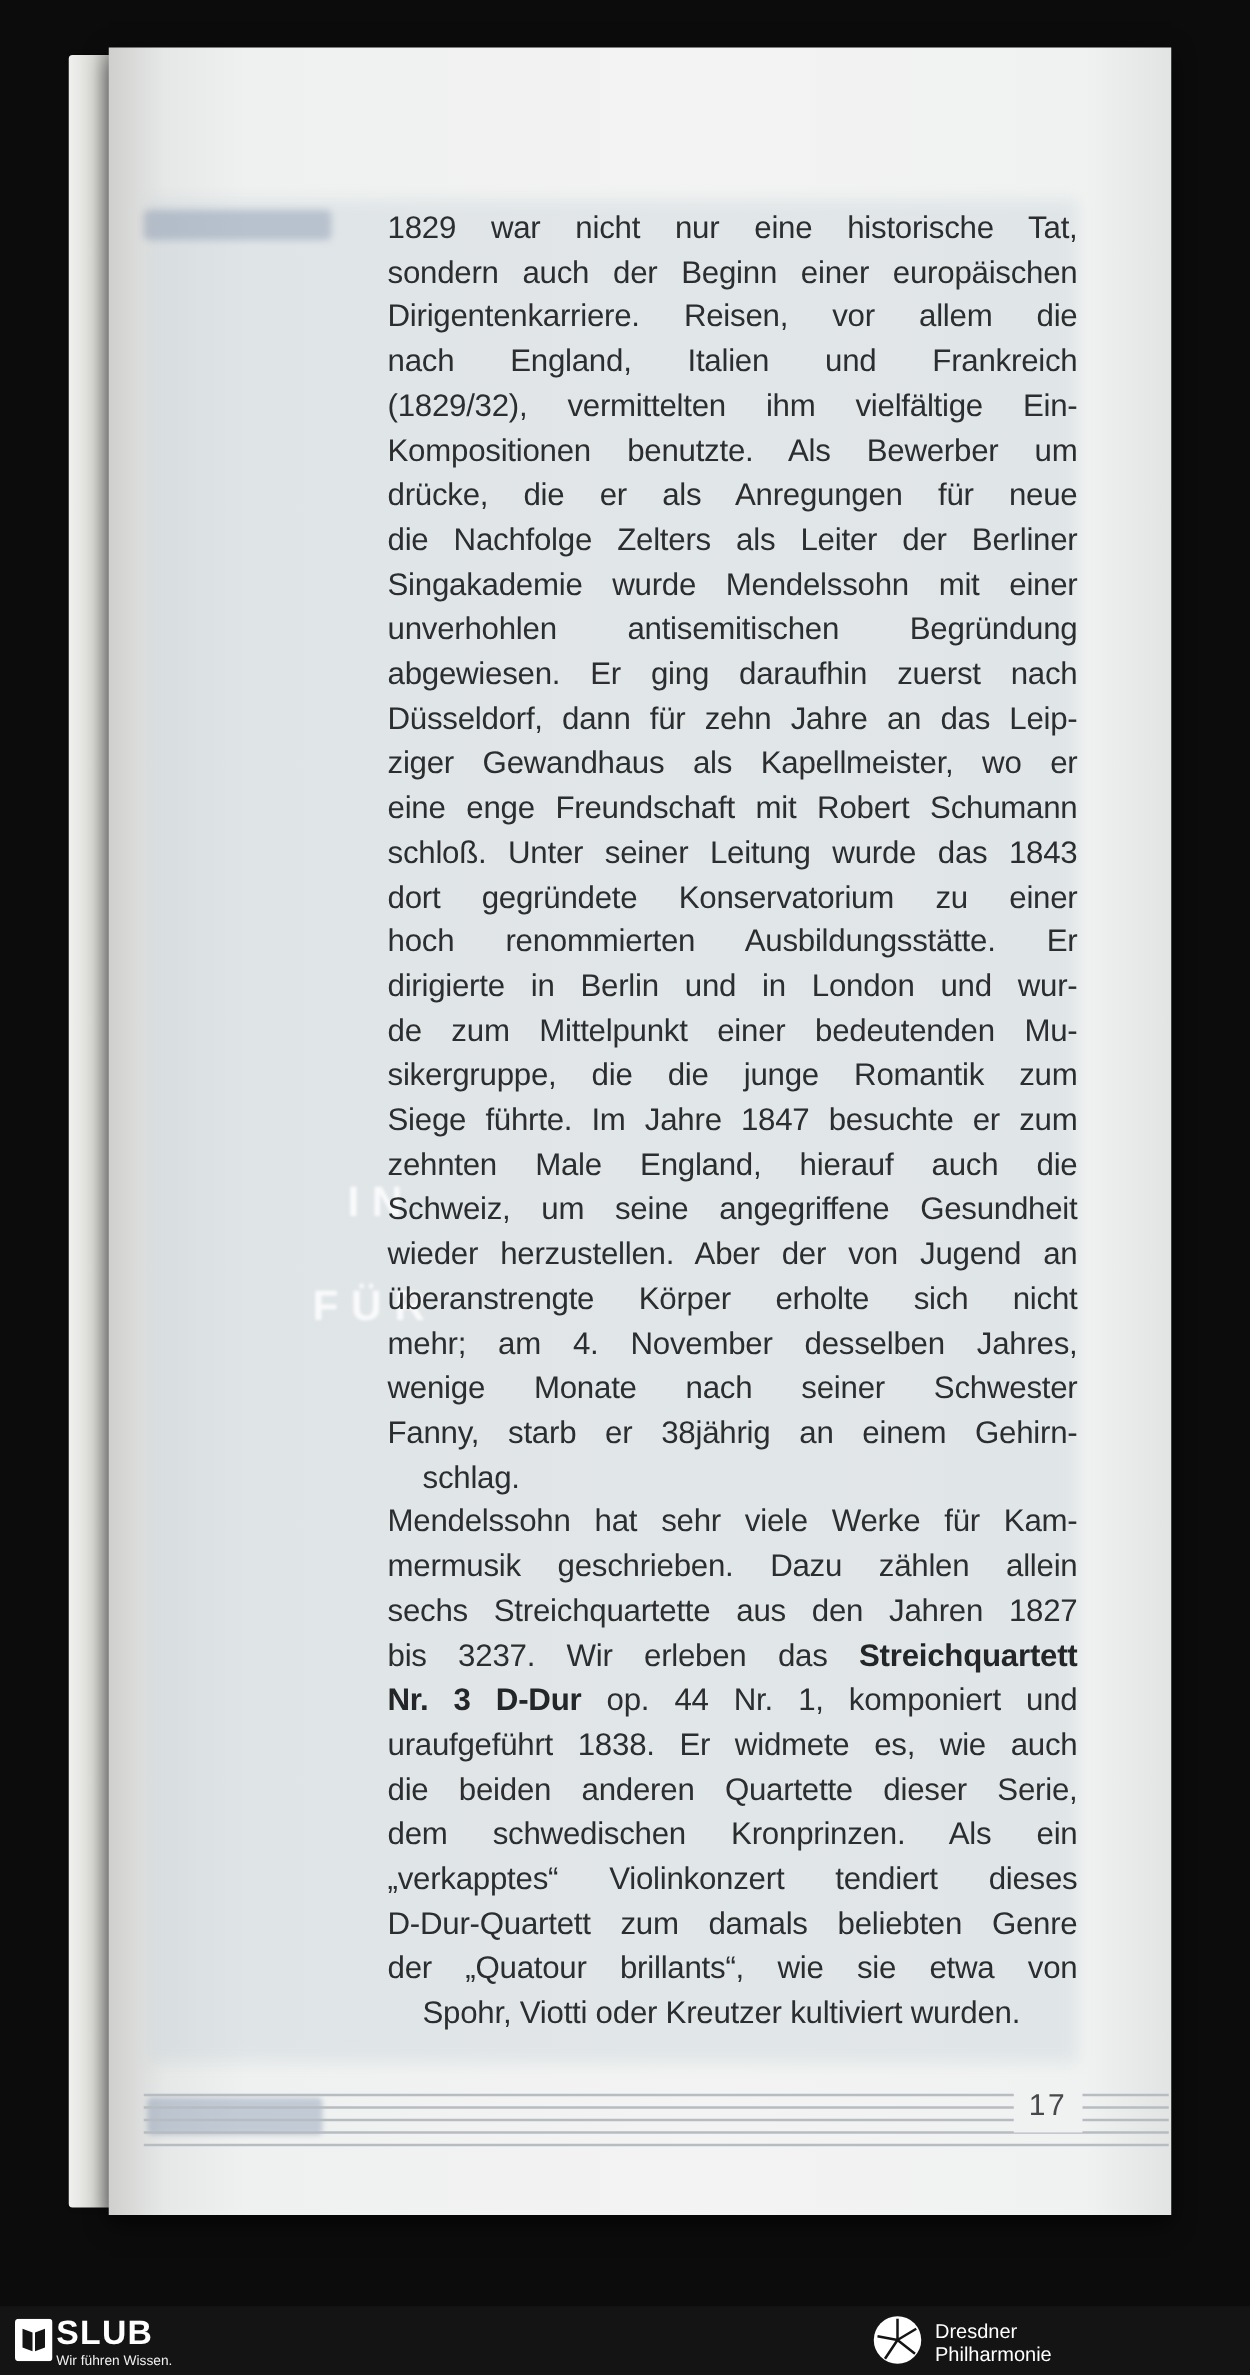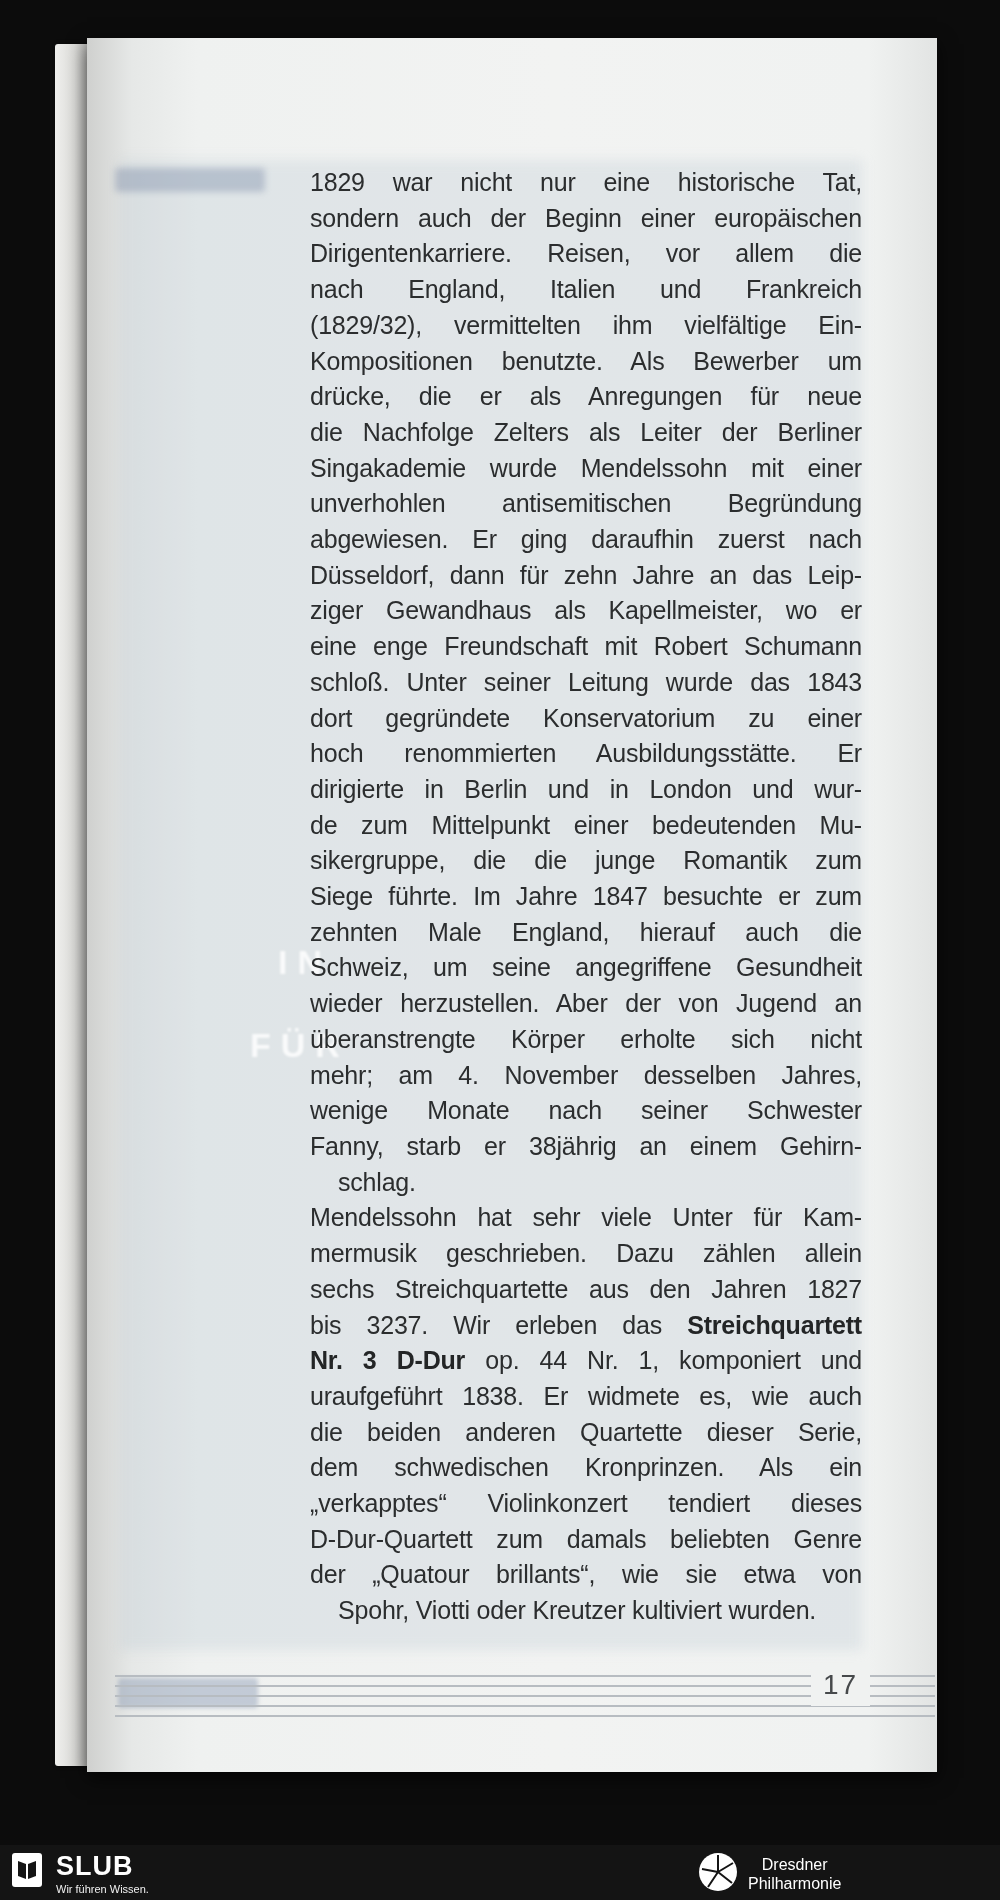--- a/index.html
+++ b/index.html
@@ -41,34 +41,34 @@
     color:#2b2d2e;
   }
   .line{text-align:justify;text-align-last:justify;}
   .line.para-end{text-align-last:left;margin-left:28px;}
   .line b{font-weight:bold;color:#232526;}
   
   .staff{position:absolute;left:28px;top:1637px;width:820px;}
   .staff-line{height:2px;background:#b7bcc1;margin-bottom:8px;}
   .page-number{
     position:absolute;left:724px;top:1626px;height:42px;line-height:42px;
-    padding:0 12px;background:#f0f2f1;color:#46494b;font-size:28px;
+    padding:0 12px;background:#f0f2f1;color:#46494b;font-size:24px;
     letter-spacing:2px;
   }
   
   .footer{
     position:absolute;left:0;bottom:0;width:1000px;height:55px;background:#141414;
     color:#ffffff;
   }
-  .slub{position:absolute;left:12px;top:8px;display:flex;align-items:flex-start;gap:14px;}
+  .slub{position:absolute;left:12px;top:8px;display:flex;align-items:center;gap:3px;}
   .slub-text{display:flex;flex-direction:column;}
   .slub-name{font-size:27px;font-weight:bold;line-height:27px;letter-spacing:1px;}
   .slub-tagline{font-size:11px;margin-top:3px;color:#f0f0f0;}
   .dp{position:absolute;left:698px;top:7px;display:flex;align-items:center;gap:10px;}
-  .dp-text{display:flex;flex-direction:column;font-size:16px;line-height:19px;text-align:center;}
+  .dp-text{display:flex;flex-direction:column;font-size:16px;line-height:19px;}
 </style>
 </head>
 <body>
 
 <div class="page-stack">
   <div class="under-page"></div>
   <div class="page">
     <div class="tint"></div>
     <div class="smudge top"></div>
     <div class="smudge bottom"></div>
@@ -98,21 +98,21 @@
         <div class="line"><span>sikergruppe, die die junge Romantik zum</span></div>
         <div class="line"><span>Siege führte. Im Jahre 1847 besuchte er zum</span></div>
         <div class="line"><span>zehnten Male England, hierauf auch die</span></div>
         <div class="line"><span>Schweiz, um seine angegriffene Gesundheit</span></div>
         <div class="line"><span>wieder herzustellen. Aber der von Jugend an</span></div>
         <div class="line"><span>überanstrengte Körper erholte sich nicht</span></div>
         <div class="line"><span>mehr; am 4. November desselben Jahres,</span></div>
         <div class="line"><span>wenige Monate nach seiner Schwester</span></div>
         <div class="line"><span>Fanny, starb er 38jährig an einem Gehirn-</span></div>
         <div class="line para-end"><span>schlag.</span></div>
-        <div class="line"><span>Mendelssohn hat sehr viele Unter für Kam-</span></div>
+        <div class="line"><span>Mendelssohn hat sehr viele Werke für Kam-</span></div>
         <div class="line"><span>mermusik geschrieben. Dazu zählen allein</span></div>
         <div class="line"><span>sechs Streichquartette aus den Jahren 1827</span></div>
         <div class="line"><span>bis 3237. Wir erleben das </span><b>Streichquartett</b></div>
         <div class="line"><b>Nr. 3 D-Dur</b><span> op. 44 Nr. 1, komponiert und</span></div>
         <div class="line"><span>uraufgeführt 1838. Er widmete es, wie auch</span></div>
         <div class="line"><span>die beiden anderen Quartette dieser Serie,</span></div>
         <div class="line"><span>dem schwedischen Kronprinzen. Als ein</span></div>
         <div class="line"><span>„verkapptes“ Violinkonzert tendiert dieses</span></div>
         <div class="line"><span>D-Dur-Quartett zum damals beliebten Genre</span></div>
         <div class="line"><span>der „Quatour brillants“, wie sie etwa von</span></div>

